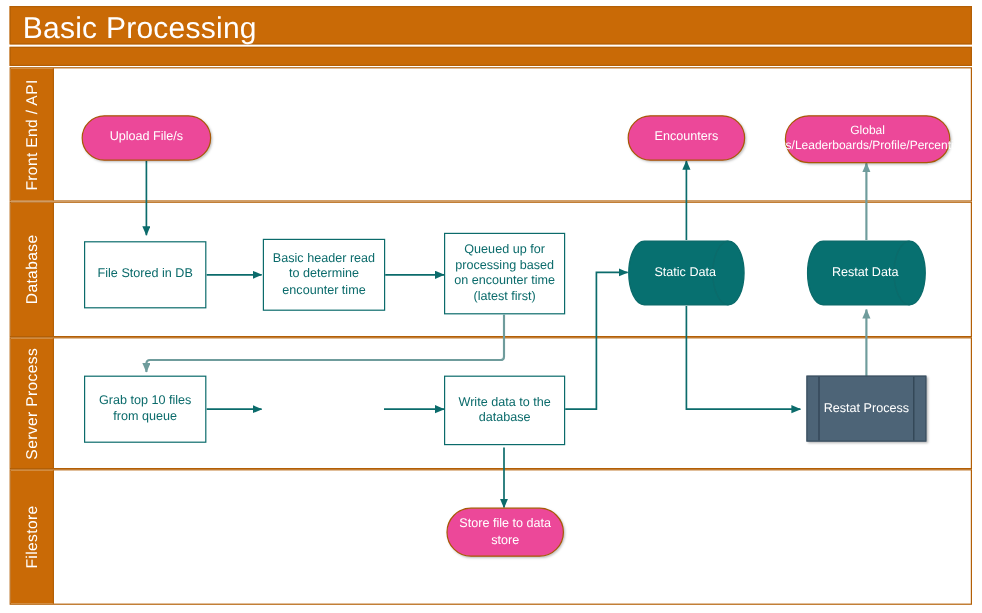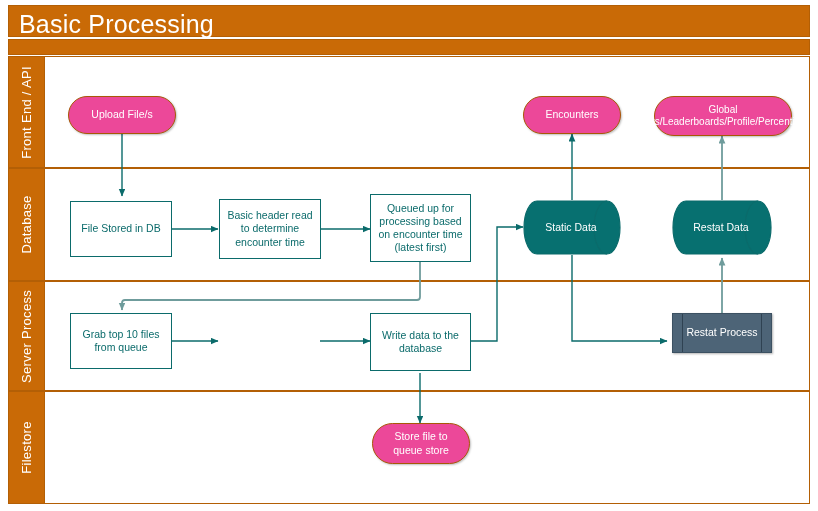--- a/index.html
+++ b/index.html
@@ -260,23 +260,23 @@
 
   <div class="node node-rect" style="left:70px; top:313px; width:102px; height:56px;">
     <span>Grab top 10 files from queue</span>
   </div>
 
 
   <div class="node node-rect" style="left:370px; top:313px; width:101px; height:58px;">
     <span>Write data to the database</span>
   </div>
 
-  <div class="node node-proc" style="left:672px; top:313px; width:100px; height:40px;">
+  <div class="node node-proc" style="left:672px; top:313px; width:100px; height:55px;">
     <span class="proc-bar left"></span>
     <span class="proc-bar right"></span>
     <span class="proc-label">Restat Process</span>
   </div>
 
   <div class="node node-pill" style="left:372px; top:423px; width:98px; height:41px;">
-    <span>Store file to queue store</span>
+    <span>Store file to data store</span>
   </div>
 
 </div>
 
 </body></html>

